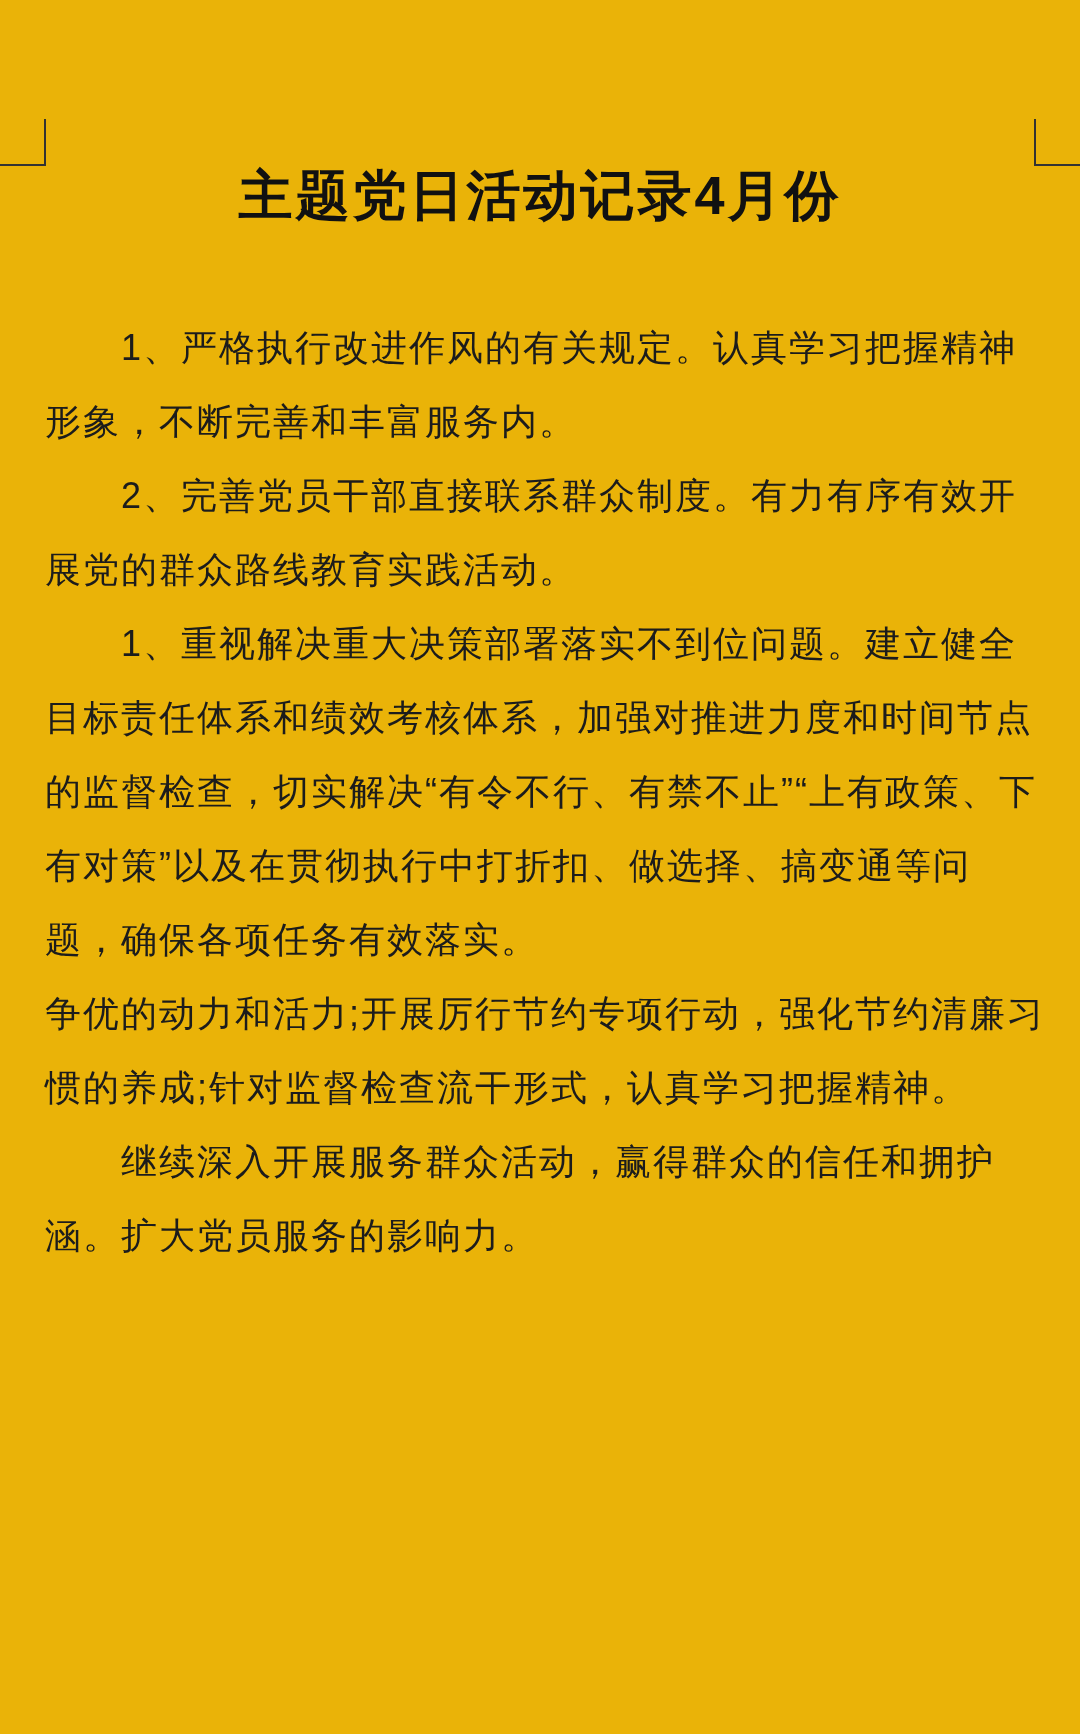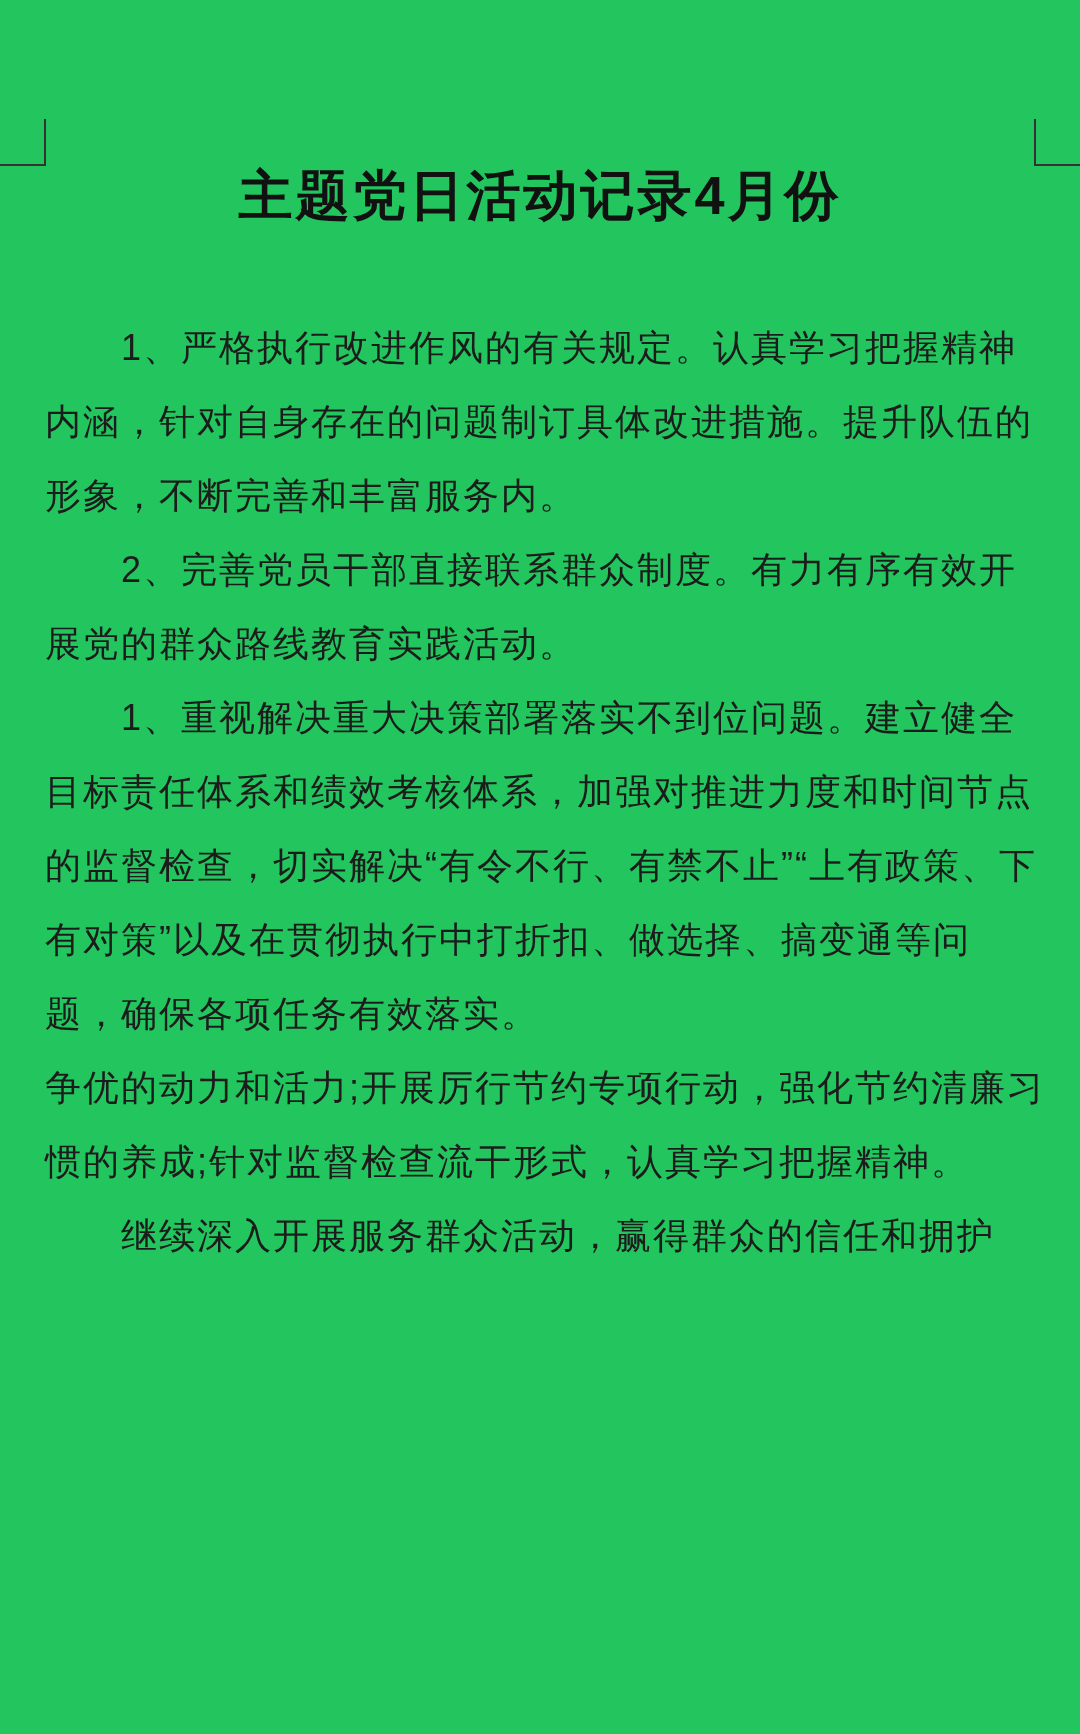--- a/index.html
+++ b/index.html
@@ -4,21 +4,21 @@
 <style>
   html, body {
     margin: 0;
     padding: 0;
     background: #ffffff;
   }
   .page {
     position: relative;
     width: 1080px;
     height: 1734px;
-    background: #22c55e;
+    background: #eab308;
     overflow: hidden;
     font-family: "Liberation Sans", sans-serif;
     color: #1c1c1c;
   }
   
   .crop-mark {
     position: absolute;
     top: 119px;
     width: 44px;
     height: 45px;
@@ -66,26 +66,26 @@
 </style>
 </head>
 <body>
 
 <div class="page">
   <div class="crop-mark left"></div>
   <div class="crop-mark right"></div>
   <h1 class="doc-title">主题党日活动记录4月份</h1>
   <div class="doc-body" id="doc-body">
       <div class="line indent">1、严格执行改进作风的有关规定。认真学习把握精神</div>
-      <div class="line">内涵，针对自身存在的问题制订具体改进措施。提升队伍的</div>
       <div class="line">形象，不断完善和丰富服务内。</div>
       <div class="line indent">2、完善党员干部直接联系群众制度。有力有序有效开</div>
       <div class="line">展党的群众路线教育实践活动。</div>
       <div class="line indent">1、重视解决重大决策部署落实不到位问题。建立健全</div>
       <div class="line">目标责任体系和绩效考核体系，加强对推进力度和时间节点</div>
       <div class="line">的监督检查，切实解决“有令不行、有禁不止”“上有政策、下</div>
       <div class="line">有对策”以及在贯彻执行中打折扣、做选择、搞变通等问</div>
       <div class="line">题，确保各项任务有效落实。</div>
       <div class="line">争优的动力和活力;开展厉行节约专项行动，强化节约清廉习</div>
       <div class="line">惯的养成;针对监督检查流干形式，认真学习把握精神。</div>
       <div class="line indent">继续深入开展服务群众活动，赢得群众的信任和拥护</div>
+      <div class="line">涵。扩大党员服务的影响力。</div>
     </div>
 </div>
 
 </body></html>

